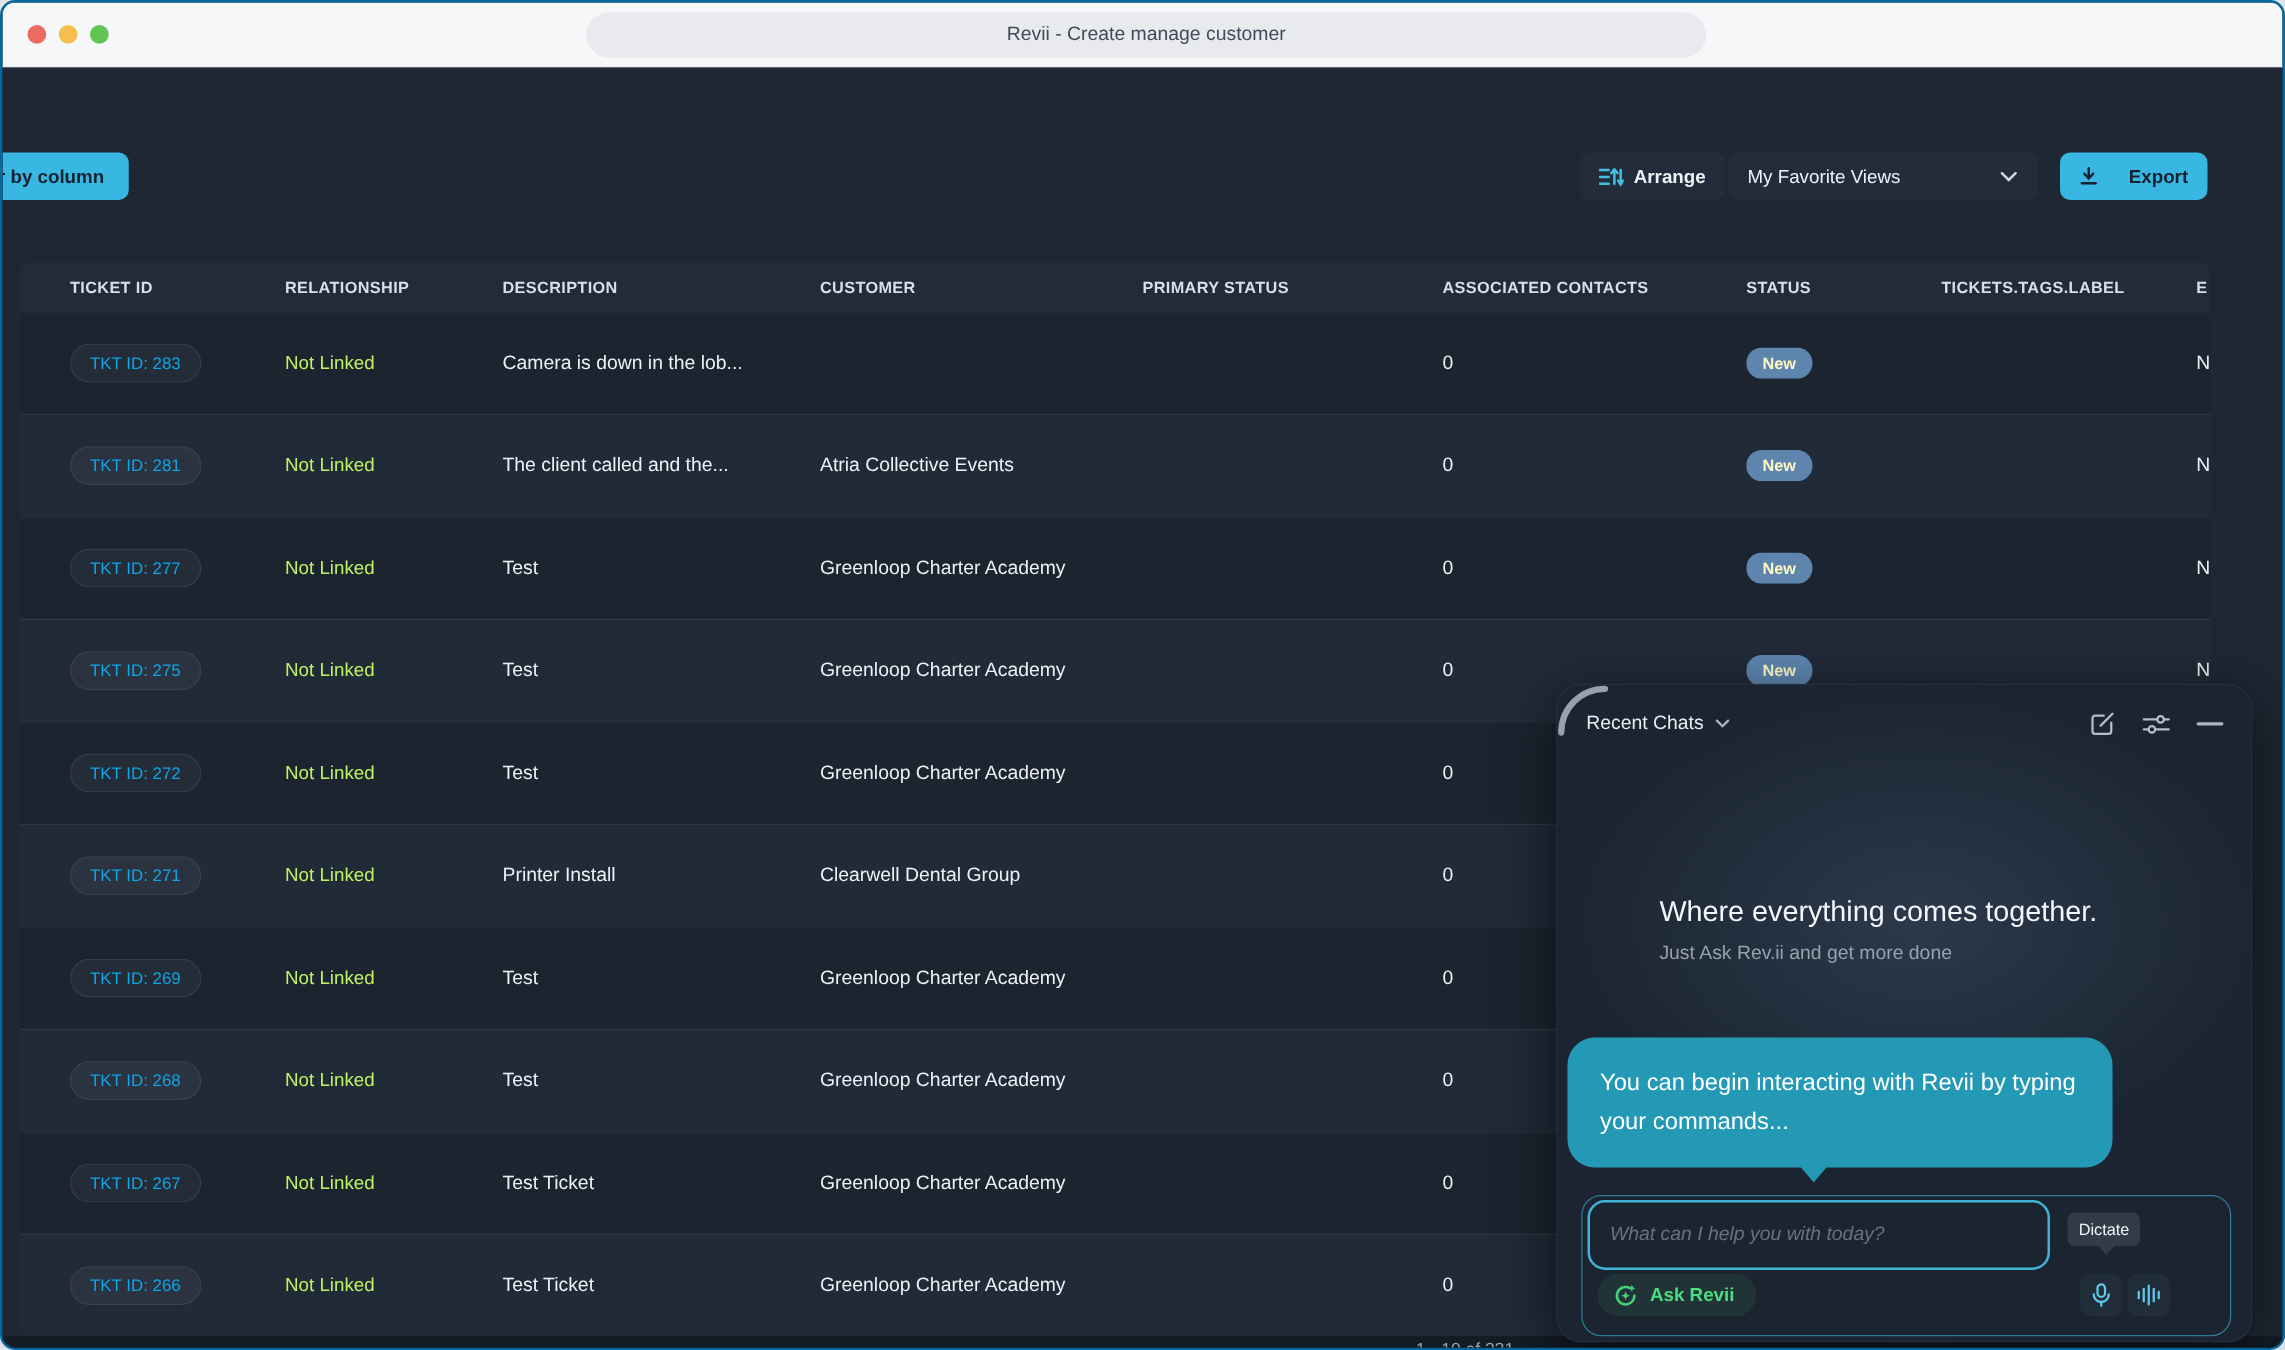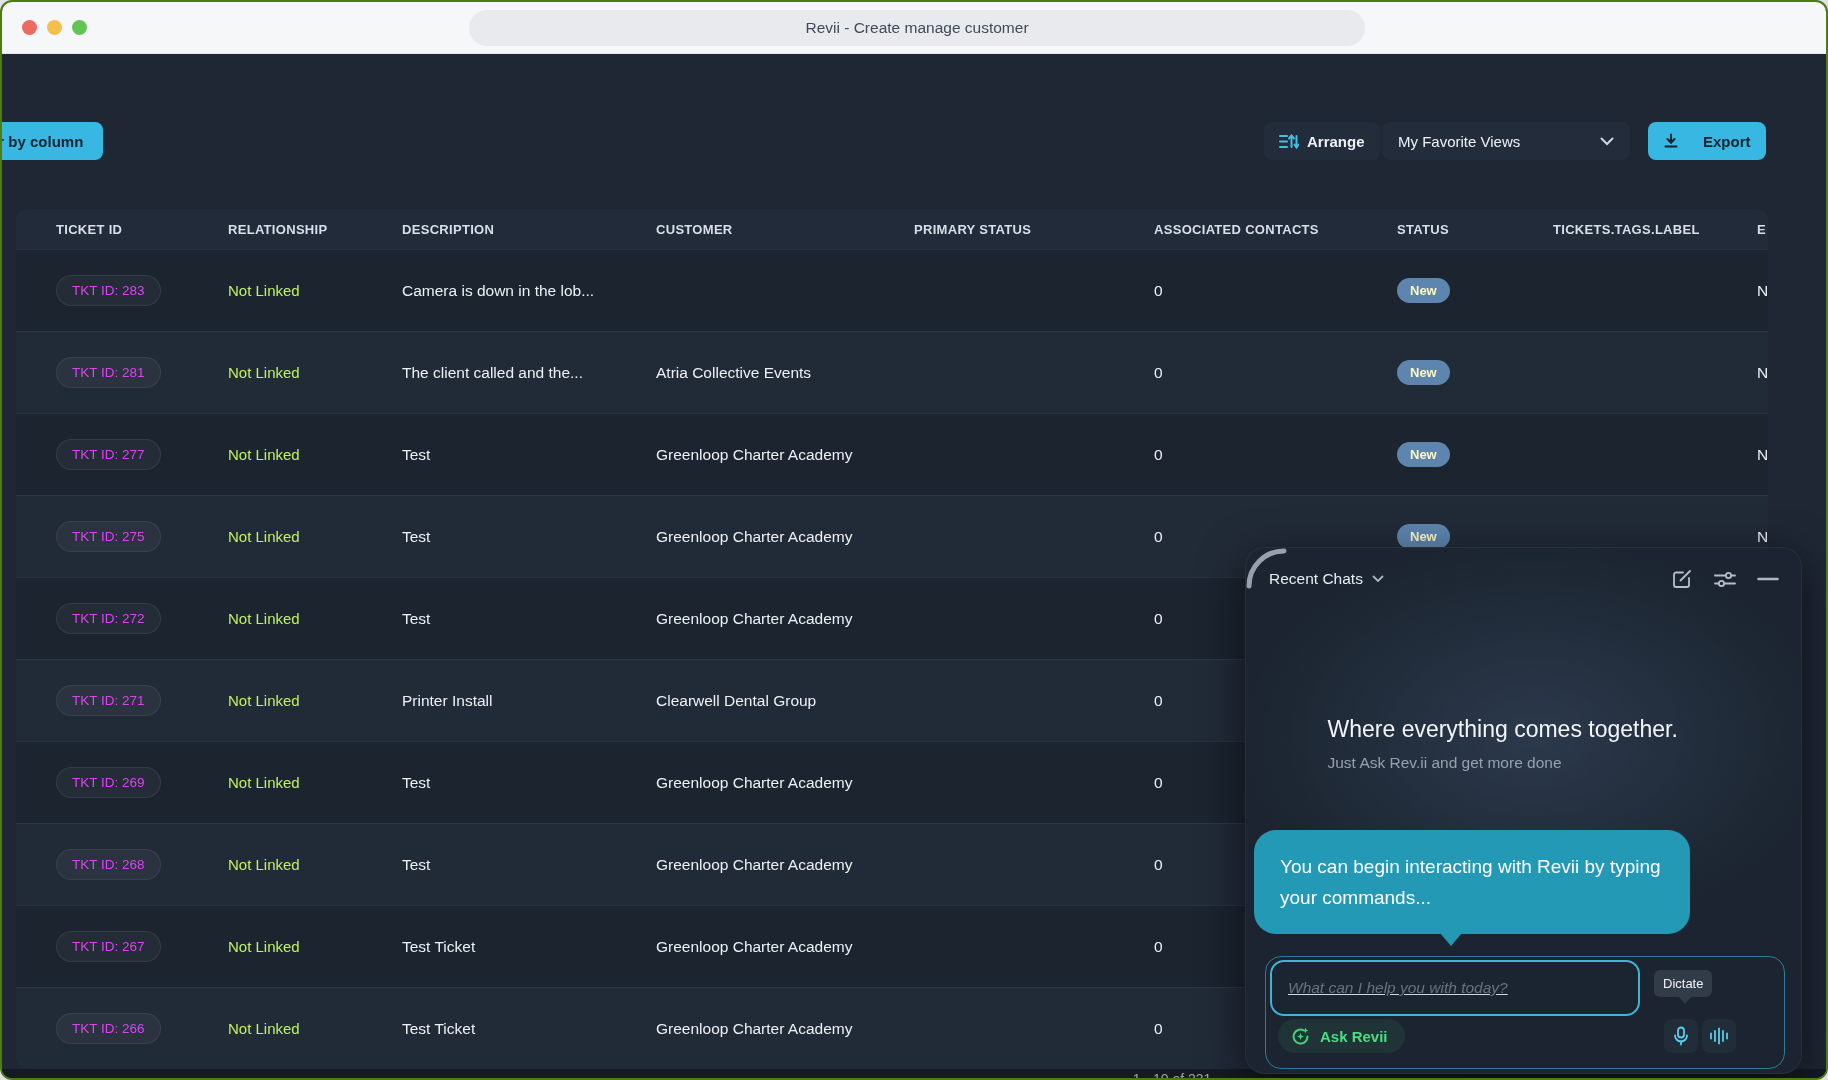--- a/index.html
+++ b/index.html
@@ -1,18 +1,18 @@
 <!DOCTYPE html>
 <html><head>
 <meta charset="utf-8">
 <style>
   * { margin:0; padding:0; box-sizing:border-box; }
   html,body { background:#dfe3e8; font-family:"Liberation Sans", sans-serif; }
   .window{ position:relative; width:1828px; height:1080px; border-radius:12px; overflow:hidden;
-           border:2px solid #4d7c0f; background:#1e2733; }
+           border:2px solid #0369a1; background:#1e2733; }
   
   .titlebar{ position:absolute; left:0; top:0; width:100%; height:52px; background:#f6f7f9;
              border-bottom:1px solid #e4e7ea; display:flex; align-items:center; }
   .lights{ display:flex; gap:10px; margin-left:20px; }
   .light{ width:15px; height:15px; border-radius:50%; }
   .light.red{ background:#ed6a5e; } .light.yellow{ background:#f4bf4f; } .light.green{ background:#61c554; }
   .title-pill{ position:absolute; left:467px; top:8px; width:896px; height:36px; border-radius:18px;
                background:#e8eaee; color:#3f4b59; font-size:15.5px; display:flex; align-items:center; justify-content:center; }
   
   .content{ position:absolute; left:0; top:52px; width:1824px; height:1026px; background:#1e2733; overflow:hidden; }
@@ -31,21 +31,21 @@
   .thead{ display:flex; align-items:center; height:40px; padding-left:40px; background:#212b39; }
   .thead .cell{ color:#d9dfe8; font-size:13px; font-weight:bold; letter-spacing:.3px; }
   .trow{ display:flex; align-items:center; height:82px; padding-left:40px;
          border-top:1px solid rgba(200,212,228,0.08); }
   .trow.darker{ background:#1b242f; } .trow.lighter{ background:#212a37; }
   .cell{ flex:0 0 auto; overflow:hidden; white-space:nowrap; font-size:15.5px; color:#edf1f6; }
   .col0{width:172px}.col1{width:174px}.col2{width:254px}.col3{width:258px}.col4{width:240px}
   .col5{width:243px}.col6{width:156px}.col7{width:204px}.col8{width:80px}
   .cell.dim{ color:#bef264; font-size:15px; }
   .tkt-pill{ display:inline-block; padding:7px 15px; border-radius:16px; background:rgba(255,255,255,0.045);
-             border:1px solid rgba(255,255,255,0.07); color:#d946ef; font-size:13.5px; }
+             border:1px solid rgba(255,255,255,0.07); color:#0ea5e9; font-size:13.5px; }
   .badge{ display:inline-block; padding:5px 13px; border-radius:14px; background:#5d85ae; color:#fef9c3;
           font-size:13px; font-weight:bold; }
   .bottom-strip{ position:absolute; left:0; top:1015px; width:100%; height:13px; background:#141b25; }
   .pagination{ position:absolute; left:1090px; top:1017px; width:160px; text-align:center;
                color:#9aa4b0; font-size:14px; }
   
   .chat{ position:absolute; left:1243px; top:493px; width:557px; height:527px; border-radius:20px;
          background:radial-gradient(420px 280px at 52% 36%, rgba(70,92,120,0.38), rgba(70,92,120,0) 70%), #1b2430;
          border:1px solid rgba(255,255,255,0.05); box-shadow:0 12px 45px rgba(0,0,0,0.55); }
   .chat-arc{ position:absolute; left:-4px; top:-4px; }
@@ -58,21 +58,21 @@
   .hero-title{ color:#f2f5f9; font-size:23px; }
   .hero-sub{ margin-top:11px; color:#98a2ad; font-size:15.5px; }
   .callout{ position:absolute; left:8px; top:282px; width:436px; border-radius:22px; background:#2399b5;
             color:#fff; font-size:19px; line-height:31px; padding:21px 26px; }
   .callout-tail{ position:absolute; left:194px; top:385px; width:0; height:0;
                  border-left:11px solid transparent; border-right:11px solid transparent; border-top:13px solid #2399b5; }
   .input-box{ position:absolute; left:19px; top:408px; width:520px; height:113px; border-radius:16px;
               border:1.5px solid #2d7b96; }
   .prompt-input{ position:absolute; left:4px; top:3px; width:370px; height:56px; border-radius:14px;
                  border:2px solid #41b3d6; background:#1b2531; color:#cfd6de; font-size:15.5px;
-                 padding:0 16px; outline:none; font-family:"Liberation Sans", sans-serif;text-decoration:underline; }
+                 padding:0 16px; outline:none; font-family:"Liberation Sans", sans-serif; }
   .prompt-input::placeholder{ color:#67727f; font-style:italic; }
   .ask-btn{ position:absolute; left:12px; top:62px; height:34px; border-radius:17px; padding:0 17px 0 12px;
             background:rgba(80,200,120,0.10); display:flex; align-items:center; gap:9px; cursor:pointer; }
   .ask-btn span{ color:#4ade80; font-weight:bold; font-size:15px; }
   .sq-btn{ position:absolute; top:62px; width:34px; height:34px; border-radius:8px; background:#222d3a;
            display:flex; align-items:center; justify-content:center; cursor:pointer; }
   .mic-btn{ left:398px; } .wave-btn{ left:436px; }
   .dictate{ position:absolute; left:388px; top:13px; background:#323c49; color:#f1f4f7; font-size:13px;
             padding:6px 9px; border-radius:6px; }
   .dictate-tail{ position:absolute; left:412px; top:39px; width:0; height:0;

